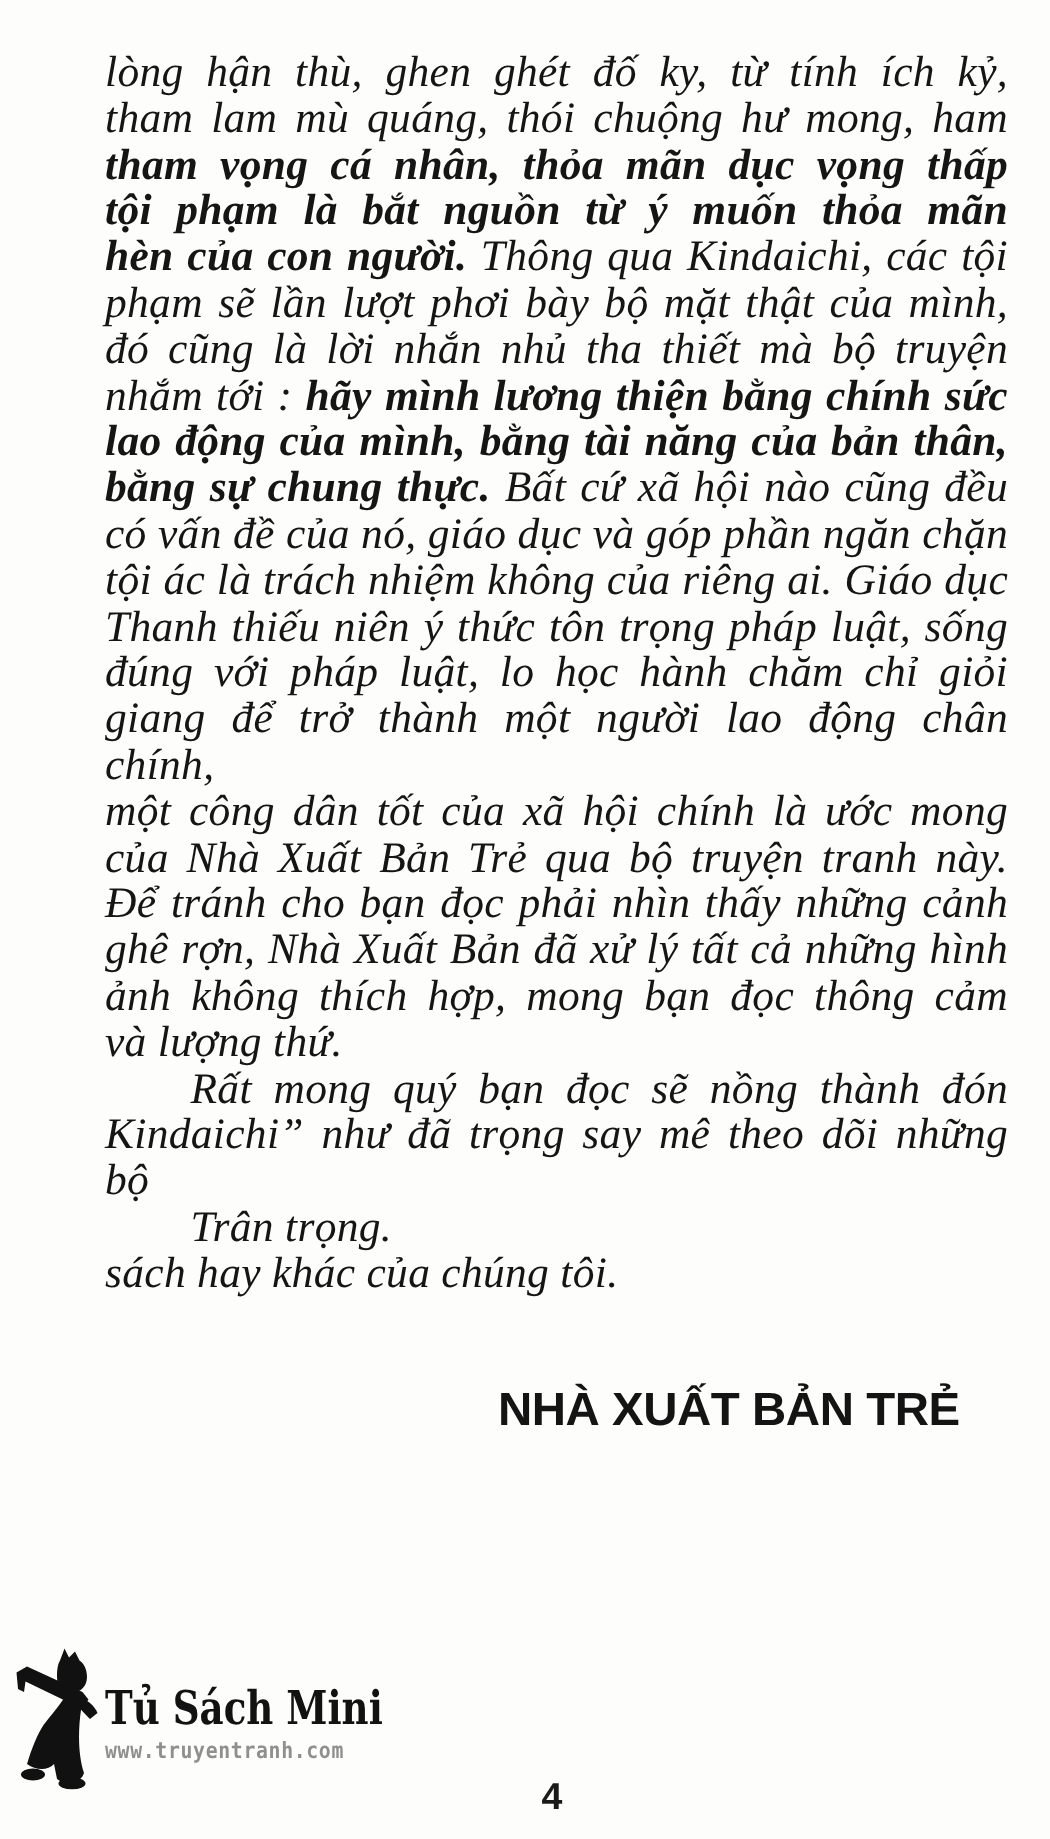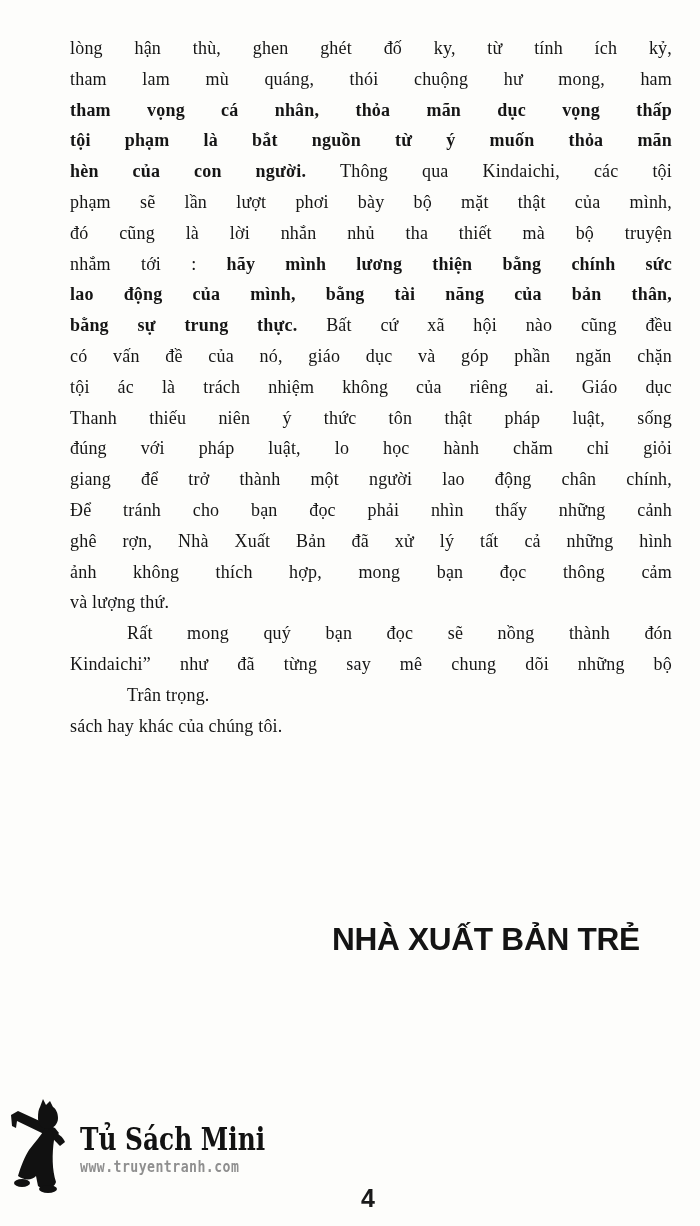--- a/index.html
+++ b/index.html
@@ -6,21 +6,22 @@
   body{
     width:700px;height:1226px;position:relative;
     background:#fdfdfb;
     font-family:"Liberation Serif", serif;
     color:#151515;
     overflow:hidden;
   }
   .page{position:absolute;inset:0;background:#fdfdfb;}
   .text-block{
     position:absolute;left:70px;top:33px;width:602px;
-    font-size:18px;
+    font-style:italic;
+    font-size:29px;
     line-height:30.8px;
     letter-spacing:0.2px;
   }
   .line{white-space:normal;}
   .line.just{text-align:justify;text-align-last:justify;}
   .line.ind{padding-left:57px;}
   .line .b{font-weight:700;}
   .signature{
     position:absolute;top:922px;right:60px;
     font-family:"Liberation Sans", sans-serif;
@@ -28,21 +29,21 @@
     font-size:31px;letter-spacing:-0.3px;
     color:#141414;
     transform:scaleX(1.02);transform-origin:100% 50%;
     white-space:nowrap;
   }
   .footer-logo{
     position:absolute;left:10px;top:1098px;
     display:flex;align-items:flex-start;
   }
   .mascot{width:60px;height:95px;flex:0 0 auto;}
-  .logo-text{margin-left:10px;padding-top:26px;}
+  .logo-text{margin-left:0;padding-top:26px;}
   .logo-title{
     font-family:"DejaVu Serif", serif;
     font-weight:700;font-style:normal;
     font-size:31px;line-height:30px;
     color:#121212;
     transform:scaleX(0.80);transform-origin:0 50%;
     white-space:nowrap;
   }
   .logo-url{
     font-family:"DejaVu Sans Mono", monospace;
@@ -70,32 +71,34 @@
   <div class="text-block" id="lines">
       <div class="line just"><span>lòng hận thù, ghen ghét đố ky, từ tính ích kỷ,</span> </div>
       <div class="line just"><span>tham lam mù quáng, thói chuộng hư mong, ham</span> </div>
       <div class="line just"><span class="b">tham vọng cá nhân, thỏa mãn dục vọng thấp</span> </div>
       <div class="line just"><span class="b">tội phạm là bắt nguồn từ ý muốn thỏa mãn</span> </div>
       <div class="line just"><span class="b">hèn của con người. </span> <span>Thông qua Kindaichi, các tội</span> </div>
       <div class="line just"><span>phạm sẽ lần lượt phơi bày bộ mặt thật của mình,</span> </div>
       <div class="line just"><span>đó cũng là lời nhắn nhủ tha thiết mà bộ truyện</span> </div>
       <div class="line just"><span>nhắm tới : </span> <span class="b">hãy mình lương thiện bằng chính sức</span> </div>
       <div class="line just"><span class="b">lao động của mình, bằng tài năng của bản thân,</span> </div>
-      <div class="line just"><span class="b">bằng sự trung thực. </span> <span>Bất cứ xã hội nào cũng đều</span> </div>
+      <div class="line just"><span class="b">bằng sự chung thực. </span> <span>Bất cứ xã hội nào cũng đều</span> </div>
       <div class="line just"><span>có vấn đề của nó, giáo dục và góp phần ngăn chặn</span> </div>
       <div class="line just"><span>tội ác là trách nhiệm không của riêng ai. Giáo dục</span> </div>
-      <div class="line just"><span>Thanh thiếu niên ý thức tôn thật pháp luật, sống</span> </div>
+      <div class="line just"><span>Thanh thiếu niên ý thức tôn trọng pháp luật, sống</span> </div>
       <div class="line just"><span>đúng với pháp luật, lo học hành chăm chỉ giỏi</span> </div>
       <div class="line just"><span>giang để trở thành một người lao động chân chính,</span> </div>
+      <div class="line just"><span>một công dân tốt của xã hội chính là ước mong</span> </div>
+      <div class="line just"><span>của Nhà Xuất Bản Trẻ qua bộ truyện tranh này.</span> </div>
       <div class="line just"><span>Để tránh cho bạn đọc phải nhìn thấy những cảnh</span> </div>
       <div class="line just"><span>ghê rợn, Nhà Xuất Bản đã xử lý tất cả những hình</span> </div>
       <div class="line just"><span>ảnh không thích hợp, mong bạn đọc thông cảm</span> </div>
       <div class="line"><span>và lượng thứ.</span> </div>
       <div class="line just ind"><span>Rất mong quý bạn đọc sẽ nồng thành đón</span> </div>
-      <div class="line just"><span>Kindaichi” như đã từng say mê chung dõi những bộ</span> </div>
+      <div class="line just"><span>Kindaichi” như đã trọng say mê theo dõi những bộ</span> </div>
       <div class="line ind"><span>Trân trọng.</span> </div>
       <div class="line"><span>sách hay khác của chúng tôi.</span> </div>
     </div>
 
   <div class="signature">NHÀ XUẤT BẢN TRẺ</div>
 
   <div class="footer-logo">
     <svg class="mascot" viewBox="0 0 60 95" xmlns="http://www.w3.org/2000/svg" aria-hidden="true">
       <g fill="#111">
 

